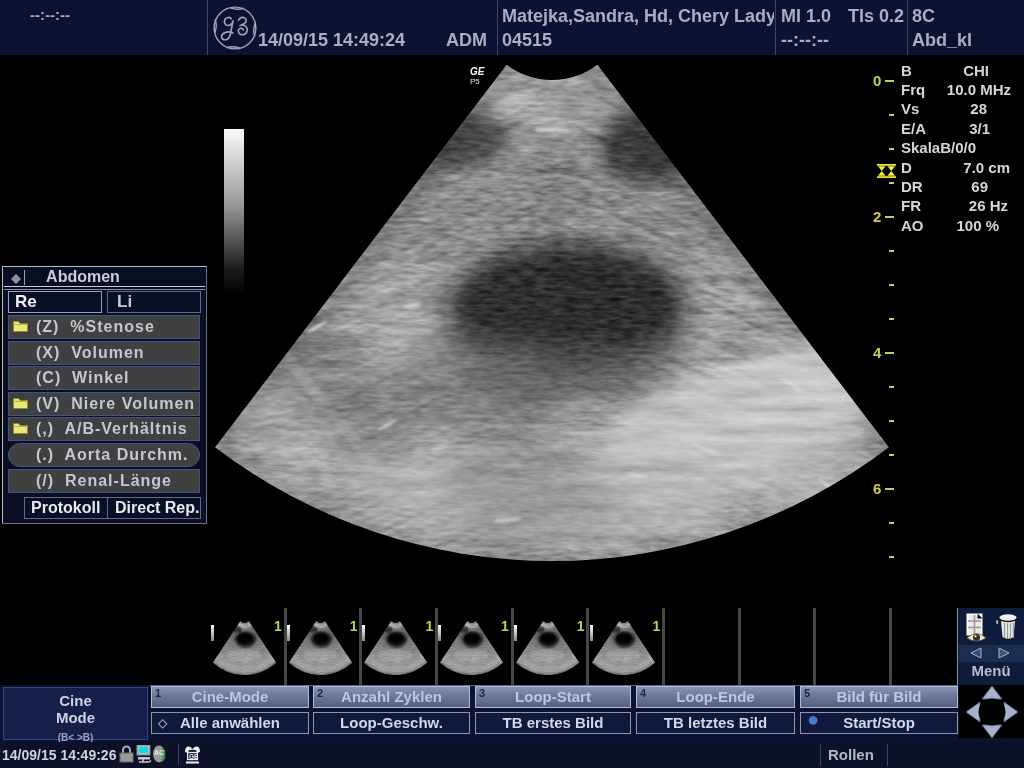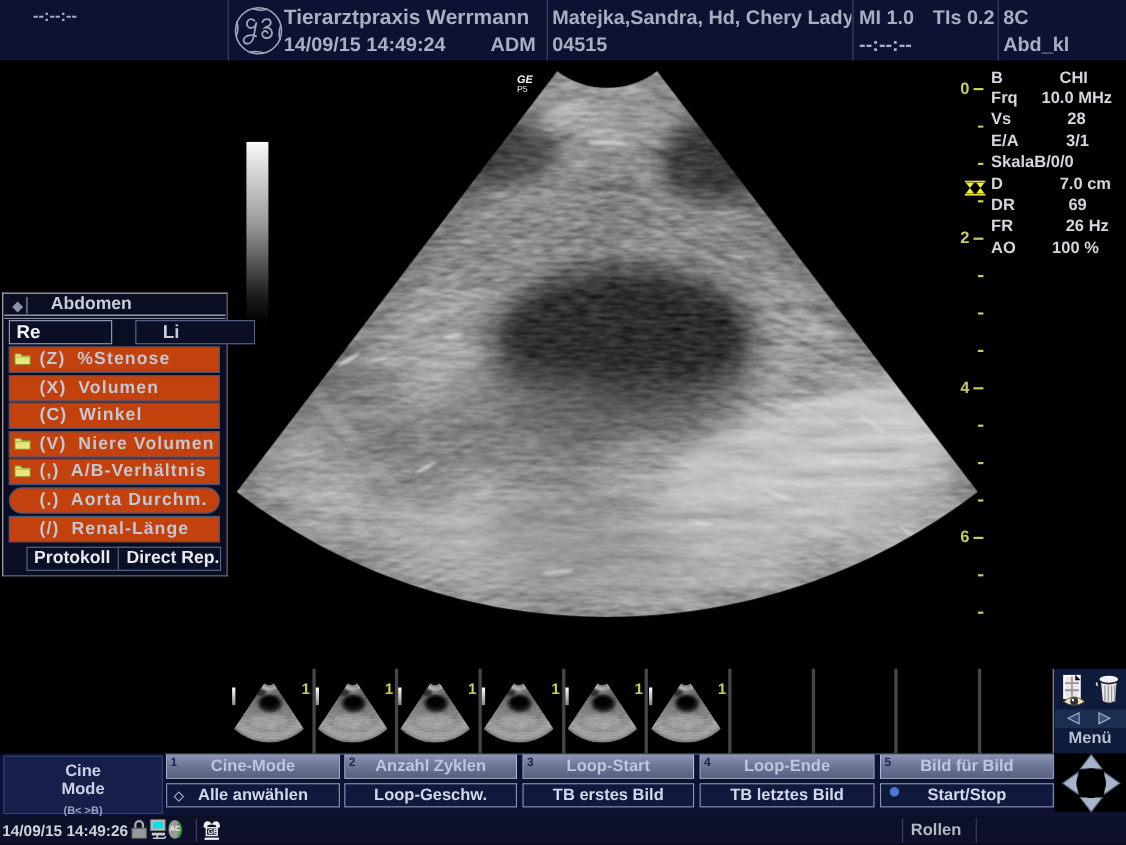--- a/index.html
+++ b/index.html
@@ -3,21 +3,21 @@
 <style>
 html,body{margin:0;padding:0;width:1024px;height:768px;background:#000;overflow:hidden;}
 body{font-family:"Liberation Sans",sans-serif;position:relative;}
 .abs{position:absolute;}
 
 #hdr{left:0;top:0;width:1024px;height:55px;background:#0d1232;}
 #hdr .vline{position:absolute;top:0;width:1px;height:55px;background:#3c4568;}
 .htxt{position:absolute;color:#a9aec2;font-weight:bold;font-size:18px;white-space:pre;}
 
 #panel{left:2px;top:266px;width:203px;height:256px;background:#0a0e22;border:1px solid #b9bcc8;border-right-color:#6a7080;border-bottom-color:#6a7080;}
-.mitem{position:absolute;left:5px;width:190px;height:22px;background:#c2410c;border:1px solid #45547c;color:#c3c7d2;font-weight:bold;font-size:16px;line-height:22px;}
+.mitem{position:absolute;left:5px;width:190px;height:22px;background:#404040;border:1px solid #45547c;color:#c3c7d2;font-weight:bold;font-size:16px;line-height:22px;}
 .mitem .lbl{position:absolute;left:27px;top:0;white-space:pre;letter-spacing:1px;}
 .folder{position:absolute;left:4px;top:3px;width:15px;height:13px;}
 .tabbox{position:absolute;width:92px;height:20px;background:#0a0f26;border:1px solid #5e6a8c;color:#c8ccd8;font-weight:bold;font-size:17px;line-height:20px;}
 
 .prow{position:absolute;left:901px;width:100px;color:#d4d6dc;font-weight:bold;font-size:15px;height:19px;line-height:19px;}
 .prow b{position:absolute;right:2px;font-weight:bold;}
 .rul{position:absolute;color:#caca5e;font-weight:bold;font-size:15px;}
 
 #thumbs{left:208px;top:605px;width:816px;height:80px;background:#000;}
 .tdiv{position:absolute;top:3px;width:3px;height:77px;background:#464646;}
@@ -48,21 +48,20 @@
   <svg class="abs" style="left:212px;top:5px" width="46" height="46" viewBox="0 0 48 48">
     <g stroke="#a0a6ba" fill="none" stroke-width="1.5">
       <circle cx="24" cy="24" r="21.8"></circle>
       <path d="M19 3 c6 2 10 2 14 0.2 M45 19 c-2 6 -2 10 -0.2 14 M29 45 c-6 -2 -10 -2 -14 -0.2 M3 29 c2 -6 2 -10 0.2 -14"></path>
       <g stroke-width="1.7">
       <path d="M20.5 15 c-1.5 -3 -6 -2.5 -7.2 0.5 c-1.2 3 0.8 6.2 4 5.8 c2.8 -0.4 4.2 -2.8 4.7 -5.3 l-2.5 13 c-0.8 4.2 -3.2 7.8 -6.8 7.2 c-3 -0.5 -3.8 -4.2 -1.3 -6.2 c3 -2.4 7.6 -2.2 11 -0.6"></path>
       <path d="M27.5 16.5 c0.5 -2.5 3 -4 5.5 -3.5 c2.8 0.6 3.5 4 1.5 5.8 c-1.3 1.2 -3 1.2 -4.2 2.2 c3.5 -0.5 6.5 1.5 6.5 5 c0 3.8 -4 6 -7.2 4.5 c-2.5 -1.2 -2.8 -4.5 -0.8 -5.8 c1.8 -1.2 4 0 3.8 2"></path>
       </g>
     </g>
   </svg>
-  <div class="htxt" style="left:258px;top:6px;font-size:19px;">Tierarztpraxis Werrmann</div>
   <div class="htxt" style="left:258px;top:30px;text-align:right;">14/09/15 14:49:24</div>
   <div class="htxt" style="left:446px;top:30px;">ADM</div>
   <div class="htxt" style="left:502px;top:6px;width:272px;overflow:hidden;text-align:center;">Matejka,Sandra, Hd, Chery Lady</div>
   <div class="htxt" style="left:502px;top:30px;">04515</div>
   <div class="htxt" style="left:781px;top:6px;">MI 1.0</div>
   <div class="htxt" style="left:848px;top:6px;">TIs 0.2</div>
   <div class="htxt" style="left:781px;top:30px;">--:--:--</div>
   <div class="htxt" style="left:912px;top:6px;">8C</div>
   <div class="htxt" style="left:912px;top:30px;">Abd_kl</div>
 </div>
@@ -208,21 +207,21 @@
 
 <div class="abs" id="panel">
   <svg class="abs" style="left:7px;top:6px" width="12" height="12">
       <path d="M6 1 L11 6 L6 11 L1 6 Z" fill="#8d93a5"></path>
     </svg>
   <div class="abs" style="left:21px;top:3px;width:1px;height:15px;background:#9aa0b0"></div>
   <div class="abs" style="left:0;top:1px;width:160px;text-align:center;color:#c9cdd9;font-weight:bold;font-size:16px;">Abdomen</div>
   <div class="abs" style="left:1px;top:19px;width:201px;height:1px;background:#c8cbd4"></div>
   <div class="abs" style="left:1px;top:22px;width:201px;height:1px;background:#8b8fa0"></div>
   <div class="tabbox" style="left:5px;top:24px;border-color:#98a2c0;"><span style="margin-left:6px;color:#f2f3f7;">Re</span></div>
-  <div class="tabbox" style="left:120px;top:24px;padding-left:15px;"><span style="margin-left:9px;">Li</span></div>
+  <div class="tabbox" style="left:104px;top:24px;"><span style="margin-left:9px;">Li</span></div>
 <div class="mitem" style="top: 48px;">
       <svg class="folder" viewBox="0 0 15 13">
         <path d="M0.5 2.5 h5 l1.5 2 h7.5 v8 h-14 Z" fill="#e8e87a" stroke="#8a8a30"></path>
         <path d="M0.5 5.5 h14" stroke="#b8b84a"></path>
       </svg>
       <span class="lbl">(Z)  %Stenose</span>
     </div>
     <div class="mitem" style="top: 73.6px;">
       <span class="lbl">(X)  Volumen</span>
     </div>

